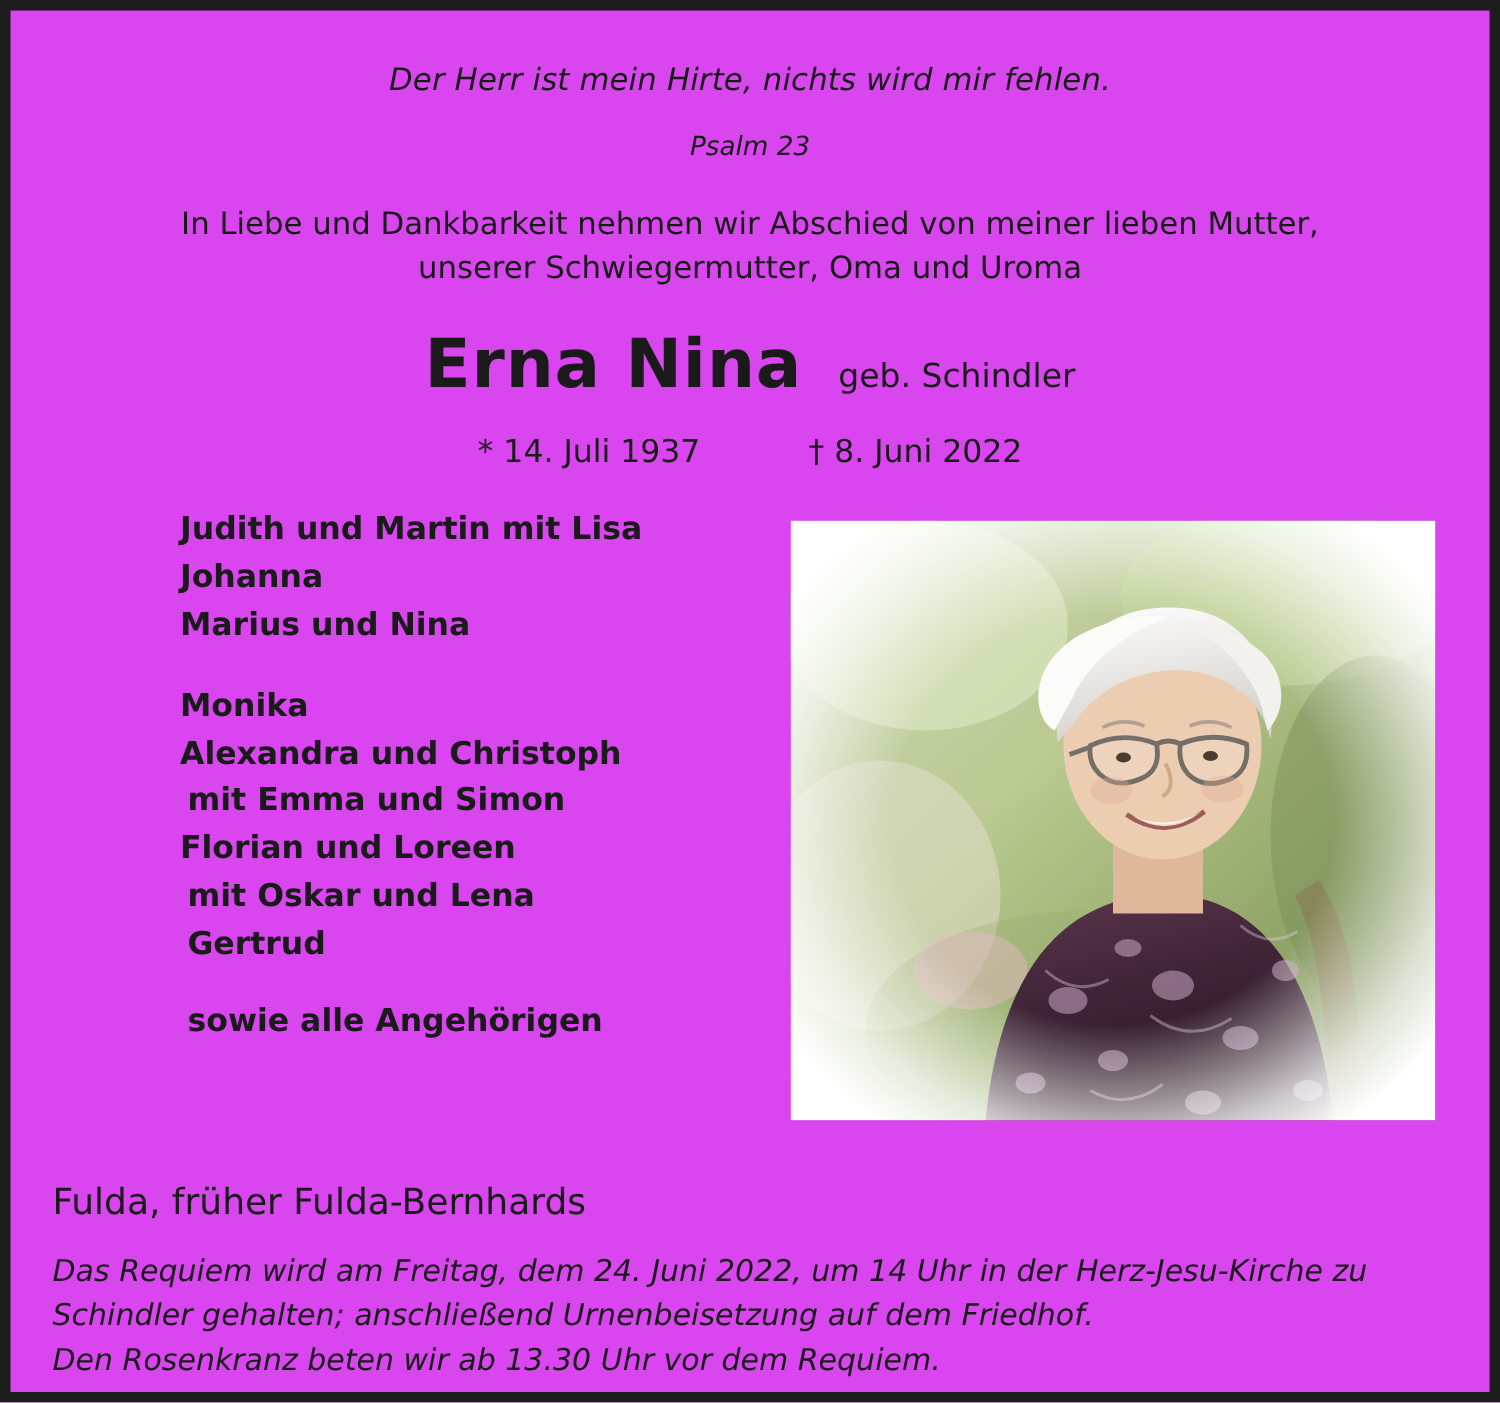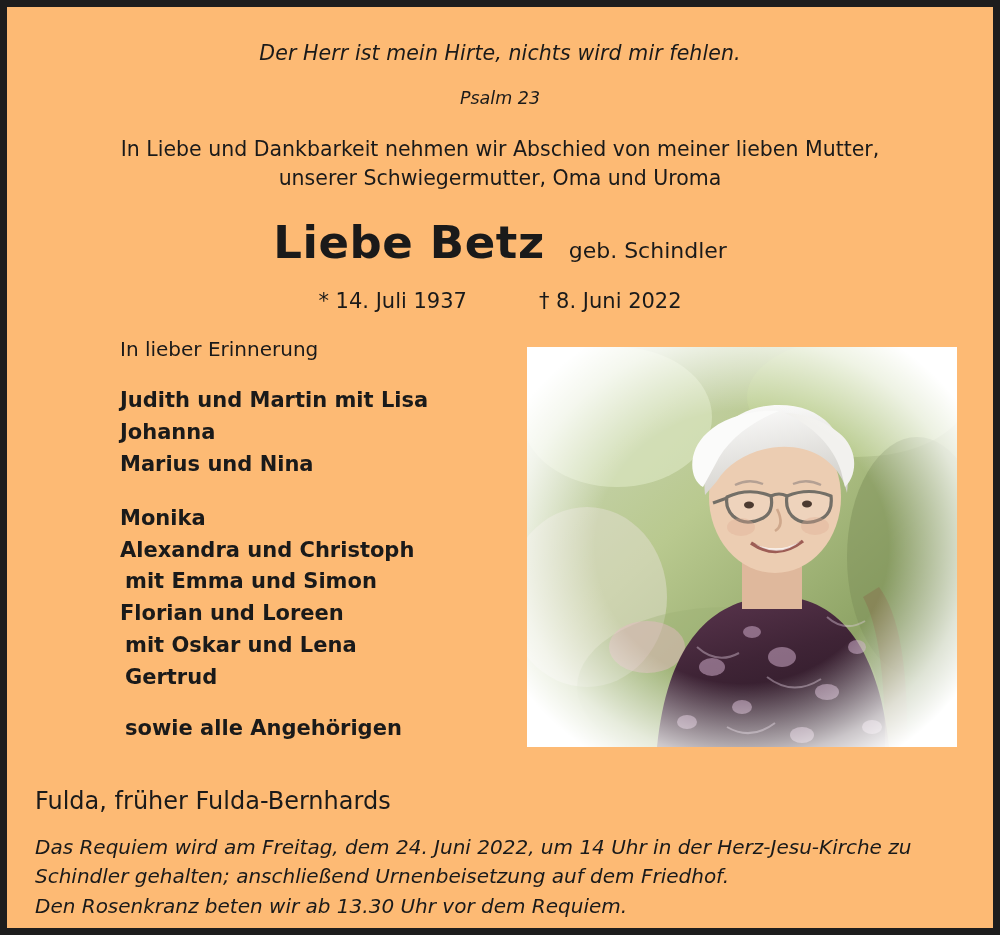--- a/index.html
+++ b/index.html
@@ -11,21 +11,21 @@
     width: 1000px;
     height: 935px;
     font-family: "DejaVu Sans", sans-serif;
     color: #1a1a1a;
   }
   .notice {
     position: relative;
     box-sizing: border-box;
     width: 1000px;
     height: 935px;
-    background: #fdba74;
+    background: #d946ef;
     border: 7px solid #1d1d1d;
     padding: 20px 28px 0 28px;
     overflow: hidden;
   }
 
   .verse {
     text-align: center;
     font-style: italic;
     font-size: 20.5px;
     line-height: 1.35;
@@ -133,31 +133,30 @@
 
   <div class="verse">Der Herr ist mein Hirte, nichts wird mir fehlen.</div>
   <div class="verse-source">Psalm 23</div>
 
   <div class="intro">
     <div>In Liebe und Dankbarkeit nehmen wir Abschied von meiner lieben Mutter,</div>
     <div>unserer Schwiegermutter, Oma und Uroma</div>
   </div>
 
   <div class="name-line">
-    <span class="name">Liebe Betz</span><span class="maiden">geb. Schindler</span>
+    <span class="name">Erna Nina</span><span class="maiden">geb. Schindler</span>
   </div>
 
   <div class="dates">
     <span class="birth">* 14. Juli 1937</span><span class="death">† 8. Juni 2022</span>
   </div>
 
   <div class="body-cols">
 
     <div class="left-col">
-      <div class="memory">In lieber Erinnerung</div>
 
       <div class="fam-group">
         <div class="fam-line">Judith und Martin mit Lisa</div>
         <div class="fam-line">Johanna</div>
         <div class="fam-line">Marius und Nina</div>
       </div>
 
       <div class="fam-group">
         <div class="fam-line">Monika</div>
         <div class="fam-line">Alexandra und Christoph</div>

